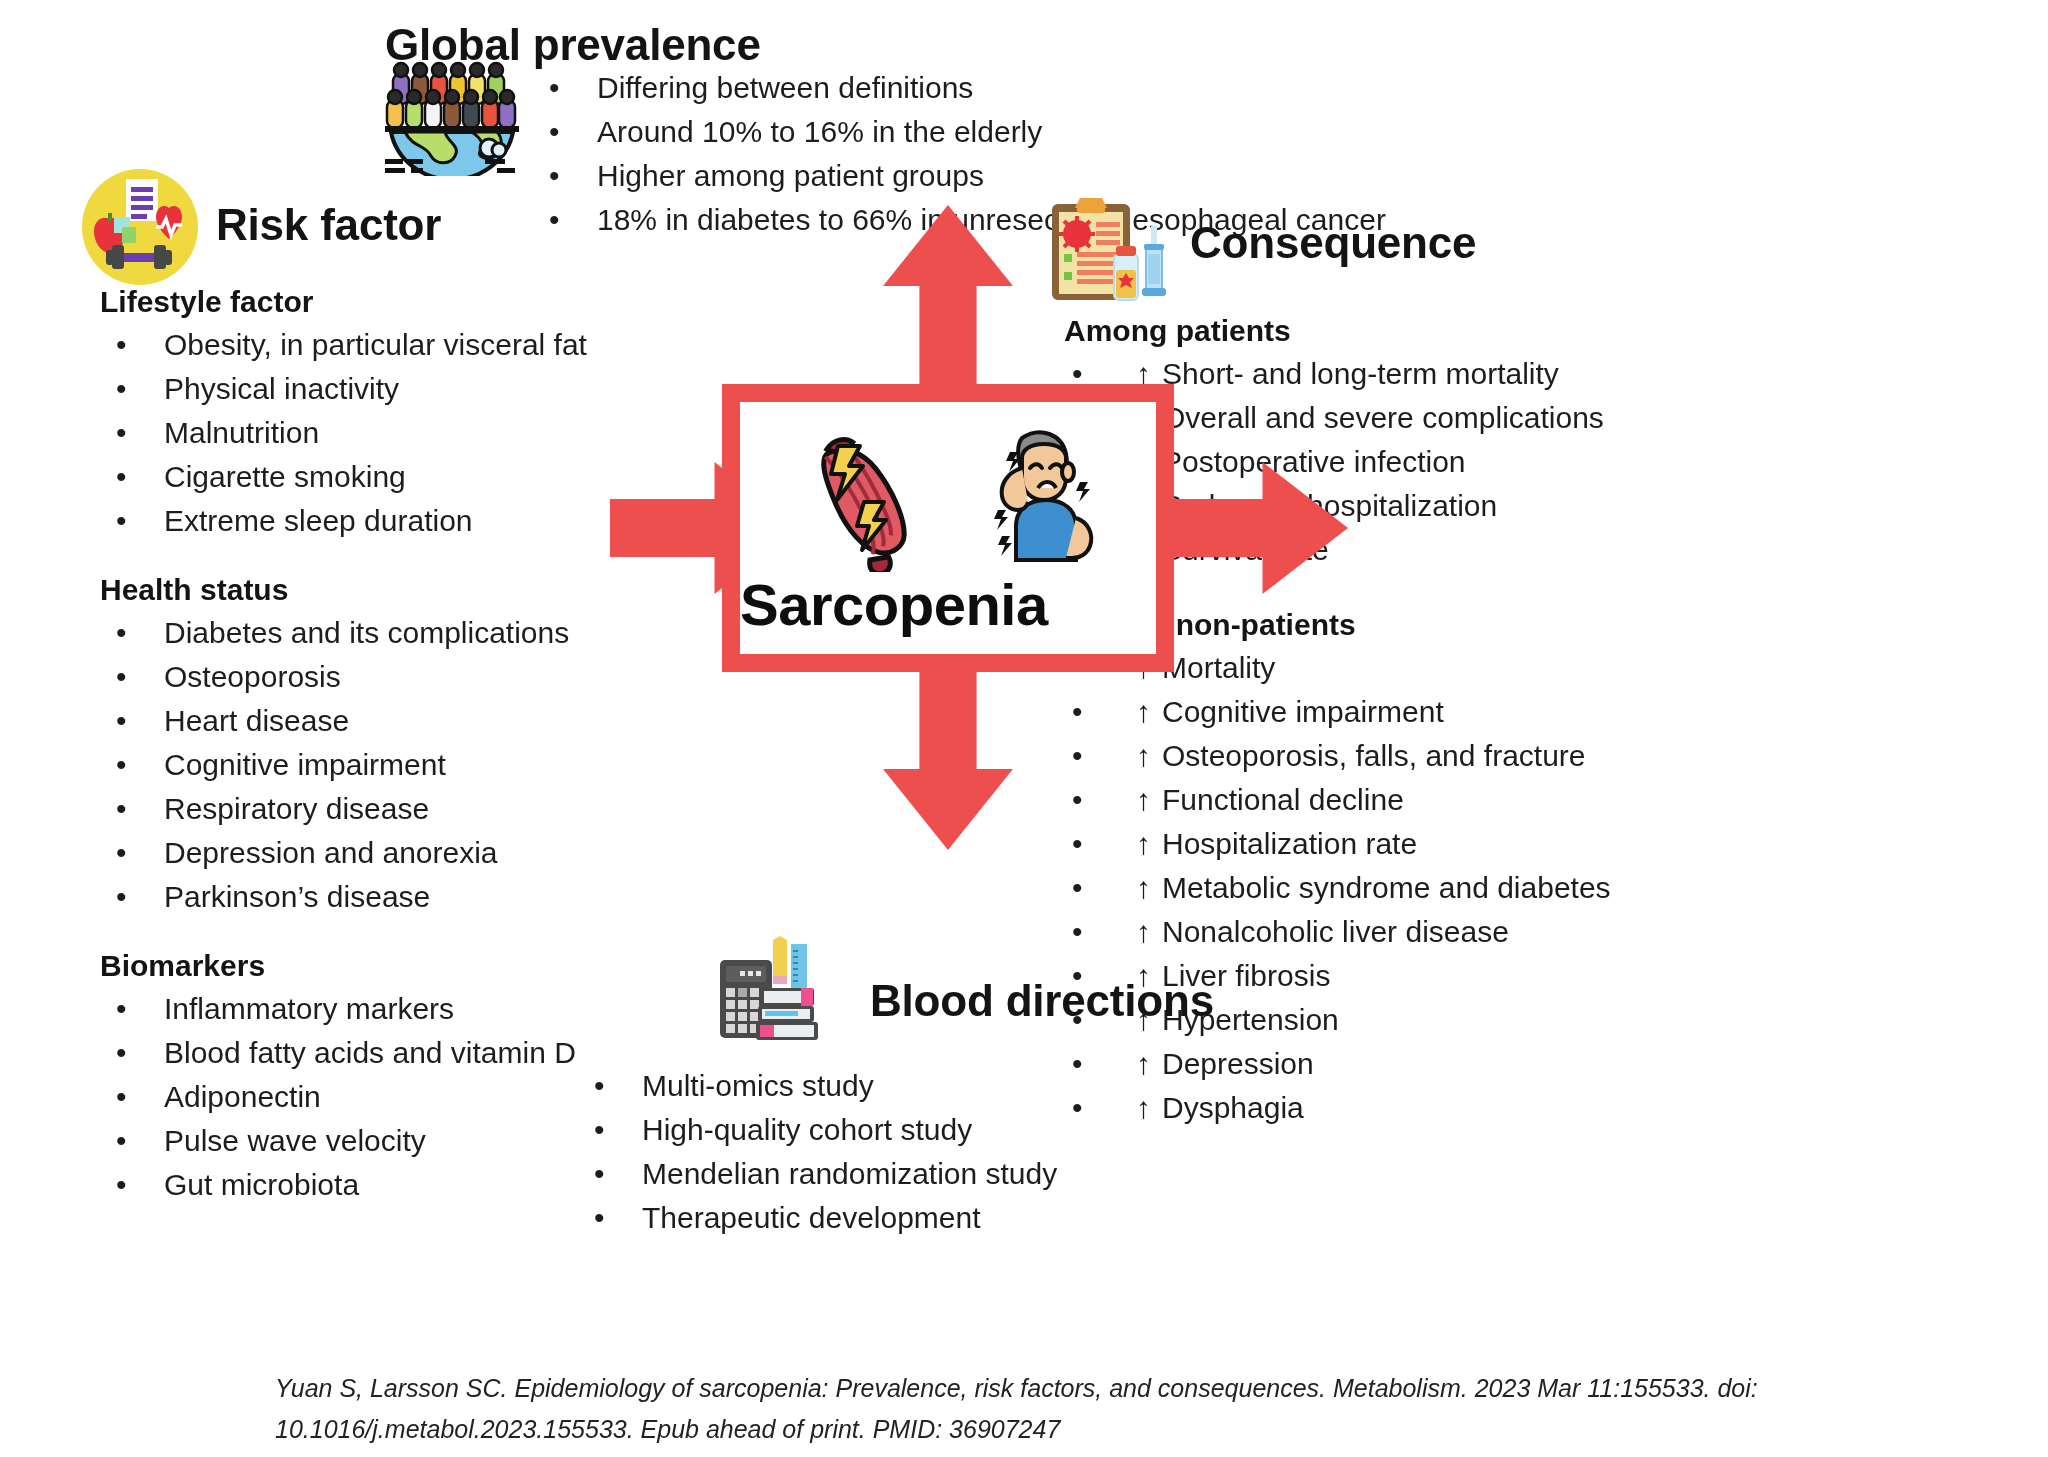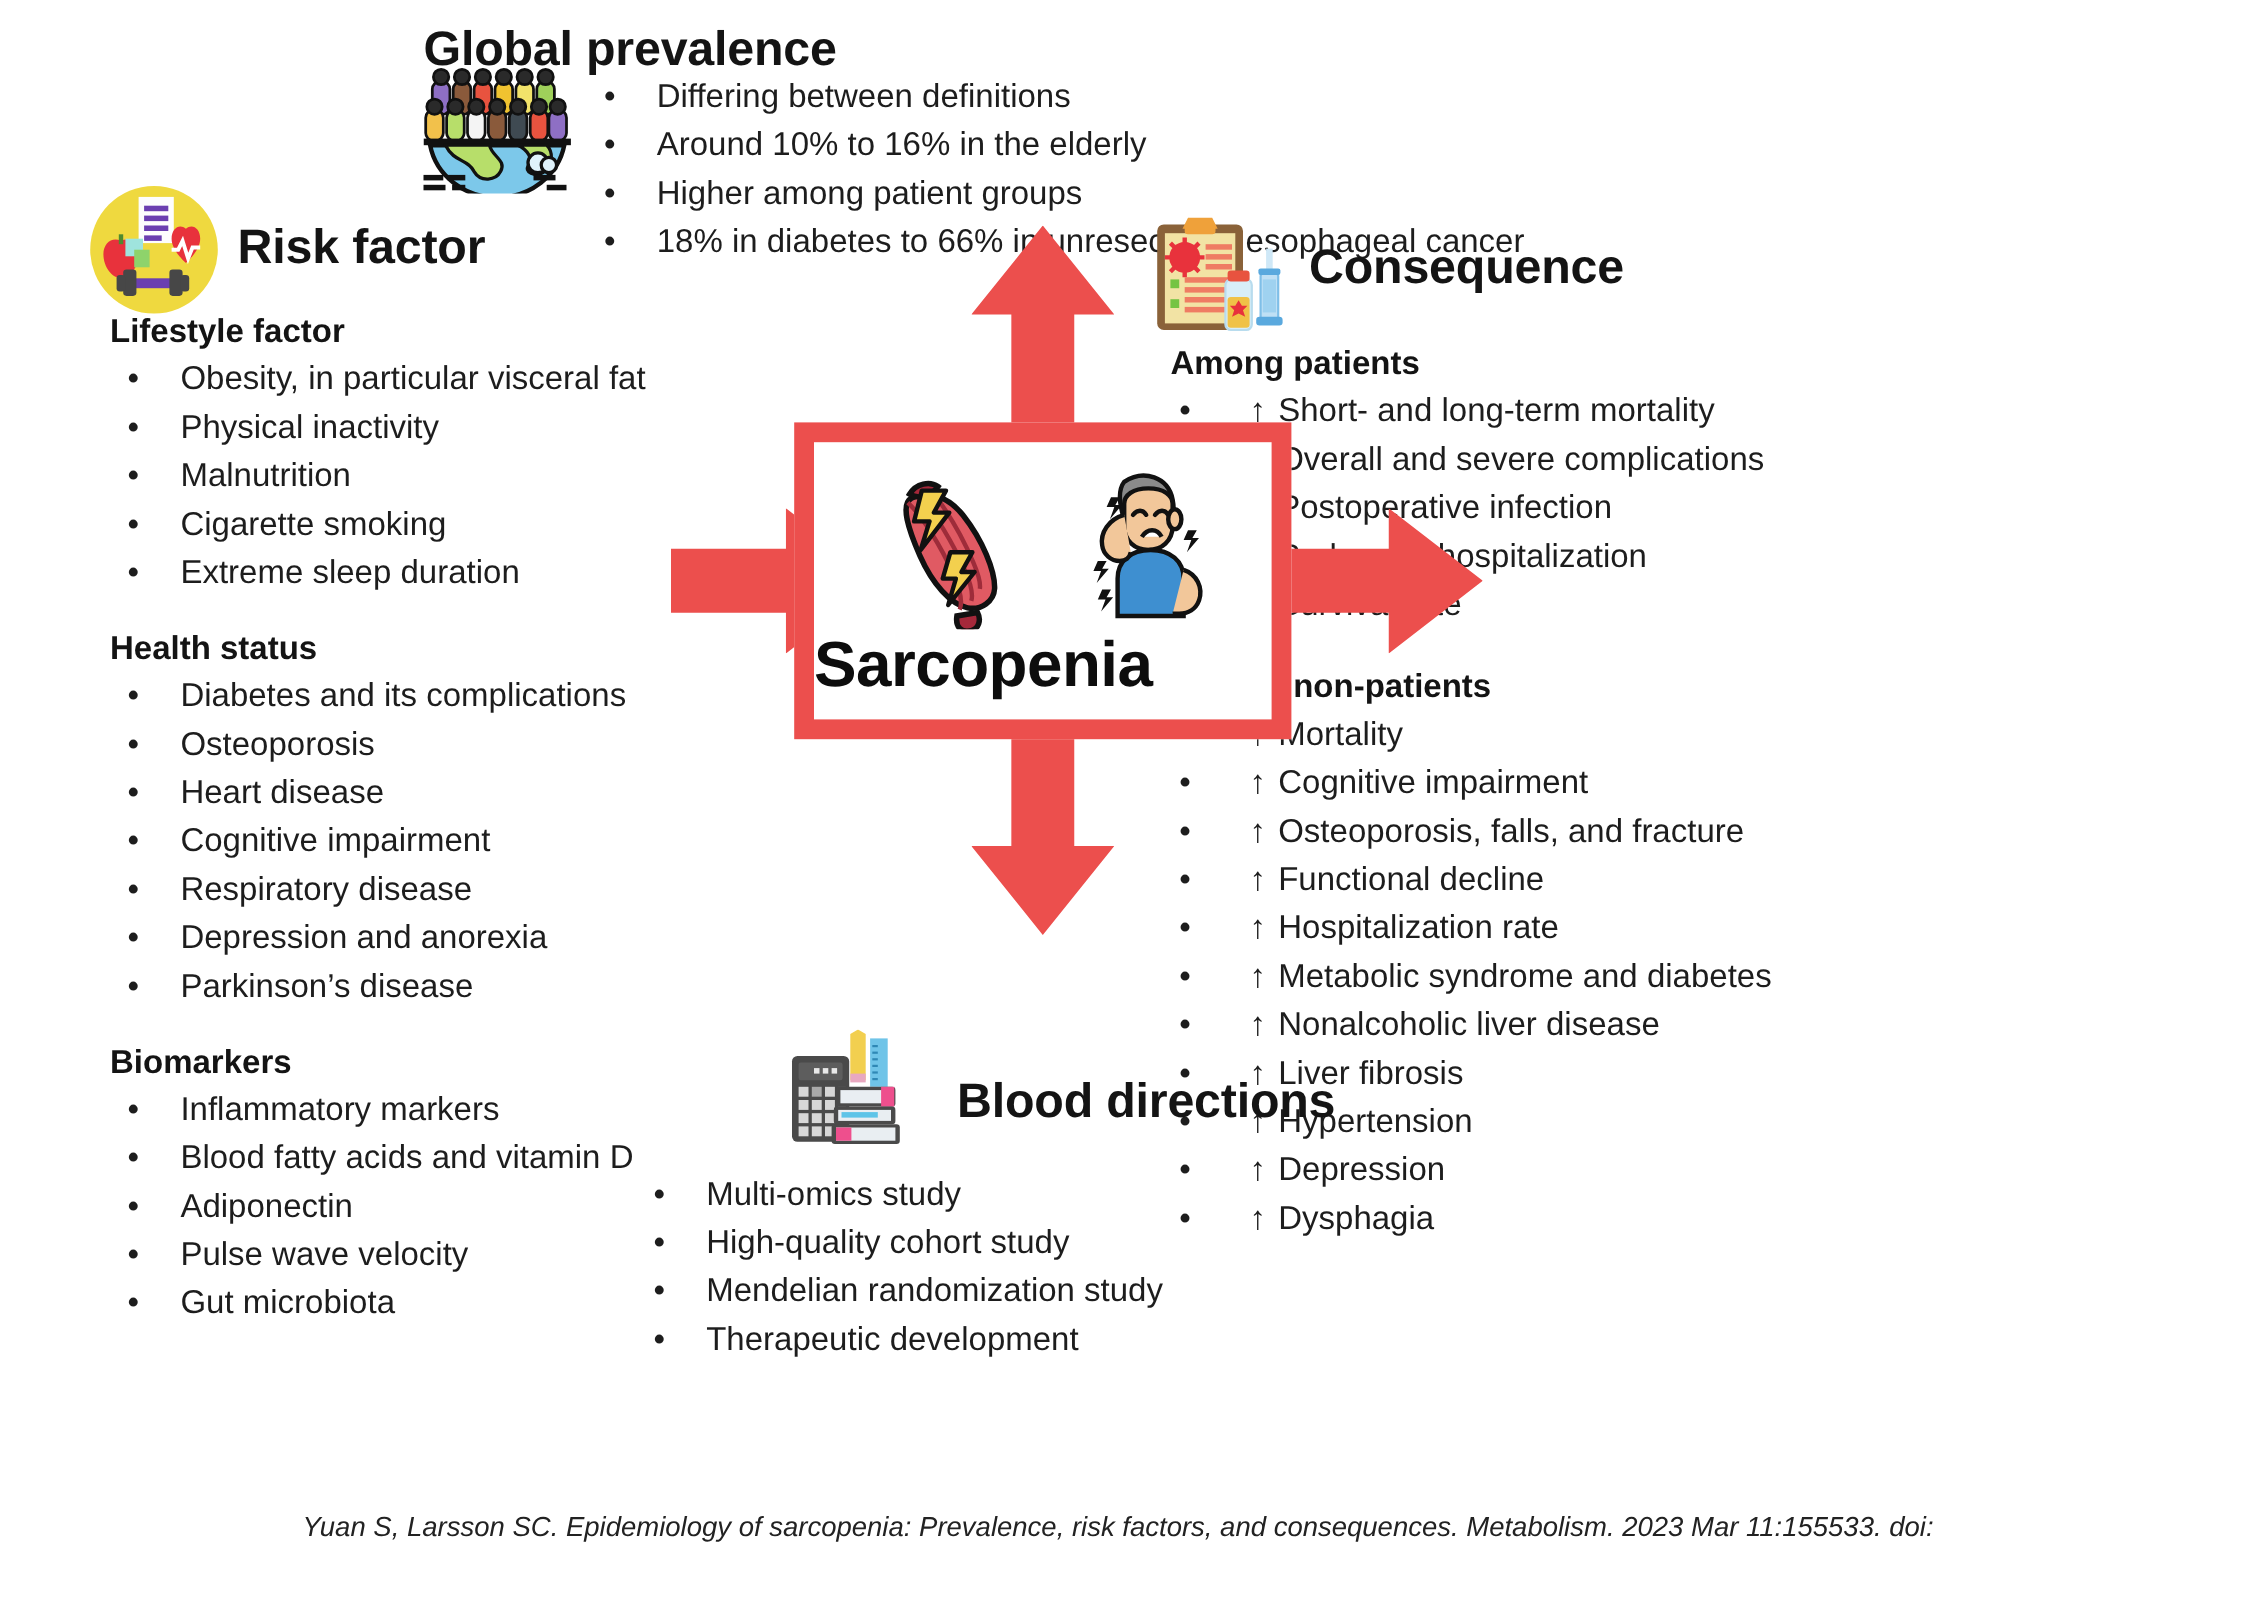--- a/index.html
+++ b/index.html
@@ -442,15 +442,16 @@
             <path d="M38 114 l8 0 -4 7 6 0 -11 13 4 -11 -7 0z"></path>
           </g>
         </svg>
       </div>
     </div>
     <div id="center-title">Sarcopenia</div>
   </div>
 
   <div class="abs" id="citation">
     <div>Yuan S, Larsson SC. Epidemiology of sarcopenia: Prevalence, risk factors, and consequences. Metabolism. 2023 Mar 11:155533. doi:</div>
+    <div>10.1016/j.metabol.2023.155533. Epub ahead of print. PMID: 36907247</div>
   </div>
 
 </div>
 
 </body></html>

